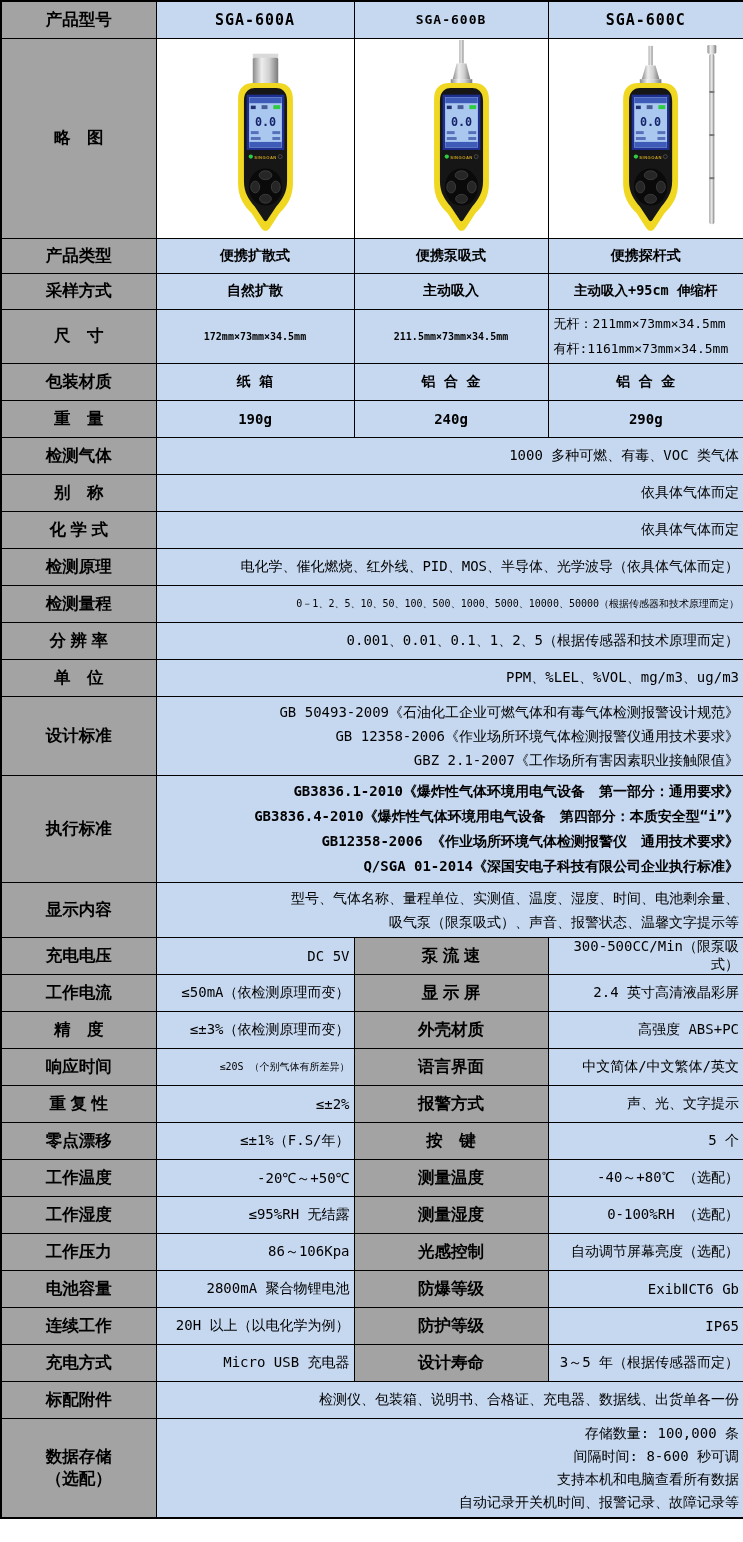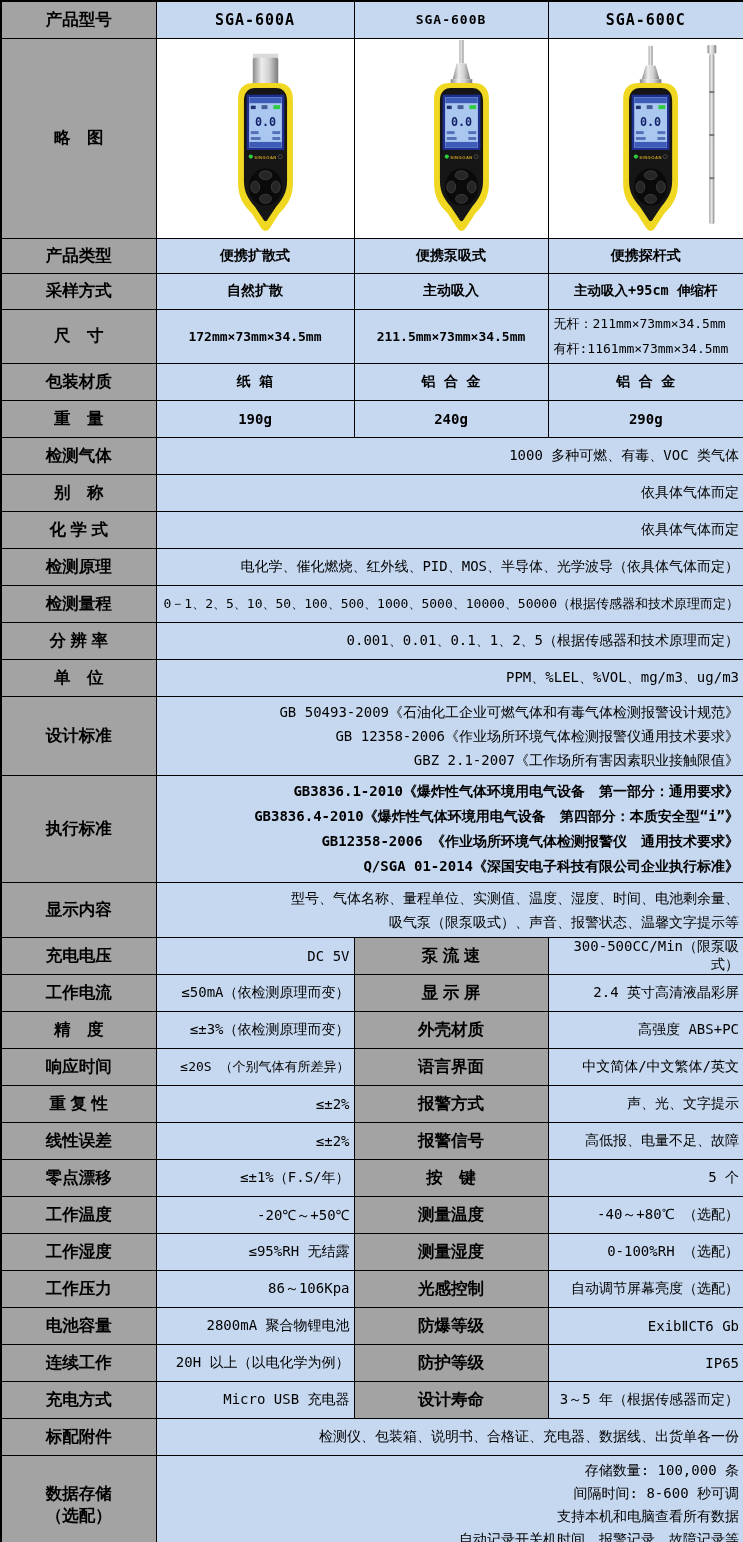--- a/index.html
+++ b/index.html
@@ -6,21 +6,21 @@
   body{width:743px;font-family:"Liberation Sans","DejaVu Sans",sans-serif;color:#000;}
   table{border-collapse:collapse;width:743px;table-layout:fixed;border:2px solid #000;}
   th,td{border:1px solid #000;overflow:hidden;padding:0;vertical-align:middle;}
   .hdr{background:#a3a3a3;font-weight:bold;font-size:16.5px;text-align:center;
        font-family:"Liberation Sans","DejaVu Sans",sans-serif;}
   .val{background:#C6D8F0;font-size:14px;
        font-family:"DejaVu Sans Mono","Liberation Mono",monospace;}
   .white{background:#fff;}
   .center{text-align:center;font-weight:bold;}
   .left{text-align:right;padding-left:12px;padding-right:4px;}
-  .small{font-size:13px;}
+  .small{font-size:10px;}
   .lines{line-height:24px;padding-top:3px;padding-bottom:3px;}
   .lines4{line-height:25px;font-weight:bold;}
   .dimcell{padding-left:5px;font-size:13px;line-height:25px;}
   .storage-lines{line-height:23px;}
   svg{display:block;margin:0 auto;}
   .svg-wrap{height:196px;display:flex;align-items:flex-end;justify-content:center;margin-left:20px;}
 </style>
 </head>
 <body>
 
@@ -260,26 +260,20 @@
     <th class="hdr">语言界面</th>
     <td class="val left" style="padding-left:8px">中文简体/中文繁体/英文</td>
   </tr>
   <tr style="height:37px">
     <th class="hdr">重 复 性</th>
     <td class="val left">≤±2%</td>
     <th class="hdr">报警方式</th>
     <td class="val left" style="padding-left:8px">声、光、文字提示</td>
   </tr>
   <tr style="height:37px">
-    <th class="hdr">线性误差</th>
-    <td class="val left">≤±2%</td>
-    <th class="hdr">报警信号</th>
-    <td class="val left" style="padding-left:8px">高低报、电量不足、故障</td>
-  </tr>
-  <tr style="height:37px">
     <th class="hdr">零点漂移</th>
     <td class="val left">≤±1%（F.S/年）</td>
     <th class="hdr">按　键</th>
     <td class="val left" style="padding-left:8px">5 个</td>
   </tr>
   <tr style="height:37px">
     <th class="hdr">工作温度</th>
     <td class="val left">-20℃～+50℃</td>
     <th class="hdr">测量温度</th>
     <td class="val left" style="padding-left:8px">-40～+80℃ （选配）</td>

